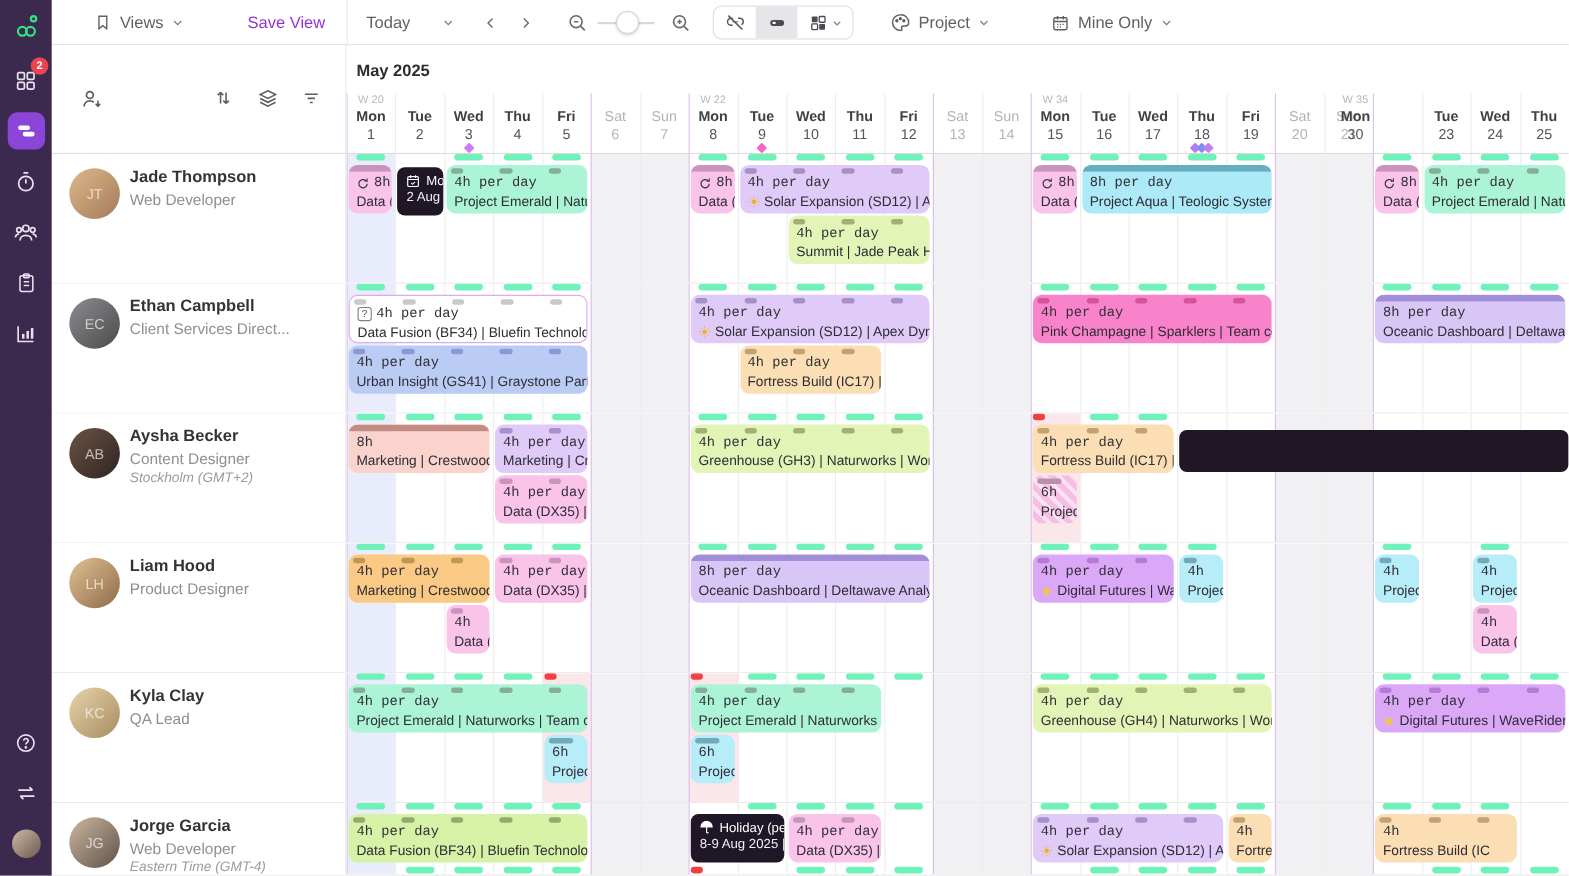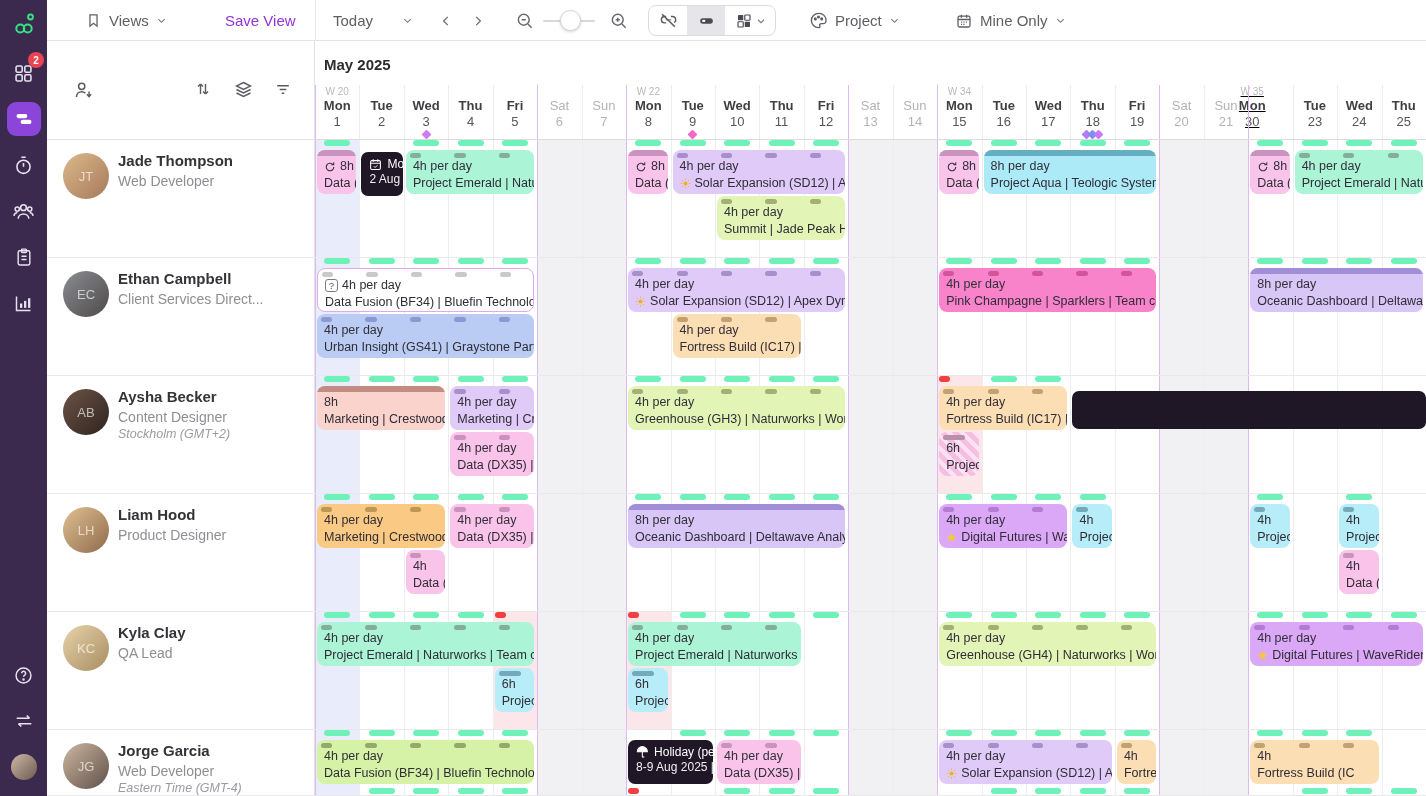--- a/index.html
+++ b/index.html
@@ -60,21 +60,21 @@
   .ptz { position:absolute; left:71px; top:51px; font-size:12.5px; font-style:italic; color:#9b9ba1; }
   .cells { position:relative; flex:1; overflow:hidden; }
   .shade { position:absolute; top:0; bottom:0; background:#f1f0f2; }
   .tint { position:absolute; top:0; bottom:0; }
   .gl { position:absolute; top:0; bottom:0; width:1px; background:#ededef; }
   .wl { position:absolute; top:0; bottom:0; width:1px; background:#dcbcf0; z-index:2; }
   .tab { position:absolute; height:6px; border-radius:3px; z-index:5; }
   .blk { position:absolute; height:44px; border-radius:8px; z-index:3; overflow:hidden; padding:9px 0 0 7px; }
   .blk .bar8 { position:absolute; left:0; top:0; right:0; height:6px; }
   .blk .dash { position:absolute; top:3px; height:5px; border-radius:2.5px; }
-  .blk .l1 { font-size:12.5px; color:#33303a; line-height:15px; display:flex; align-items:center; gap:4px; white-space:nowrap; }
+  .blk .l1 { font-size:12.5px; color:#33303a; line-height:15px; display:flex; align-items:center; gap:4px; white-space:nowrap;font-family:Liberation Mono, monospace; }
   .blk .l2 { font-size:12.5px; color:#2f2c36; line-height:16px; margin-top:1px; display:flex; align-items:center; gap:4px; white-space:nowrap; }
   .blk.t-tentative { border:1.5px solid #e0aae8; background:#fff; }
   .qbox { width:13px; height:13px; border:1.2px solid #7d7d84; border-radius:3px; font-size:9.5px; color:#55555b;
     display:inline-flex; align-items:center; justify-content:center; flex:none; }
   .badge { position:absolute; background:#1f1626; border-radius:7px; color:#fff; z-index:8; padding:5px 8px 0 8px; overflow:hidden; }
   .badge .b1 { font-size:12px; line-height:15px; display:flex; align-items:center; gap:5px; white-space:nowrap; }
   .badge .b2 { font-size:12px; line-height:15px; display:flex; align-items:center; gap:4px; white-space:nowrap; color:#f0eef3; }
   .icn { display:inline-flex; flex:none; }
 </style>
 </head>
@@ -398,21 +398,21 @@
       <div class="dh we" style="left: 844.36px; width: 44.44px;">
         <div class="wk">&nbsp;</div>
         <div class="dn">Sat</div>
         <div class="dd">20</div>
       </div>
       <div class="dh we" style="left: 888.8px; width: 44.44px;">
         <div class="wk">&nbsp;</div>
         <div class="dn">Sun</div>
         <div class="dd">21</div>
       </div>
-      <div class="dh" style="left: 915px; width: 44.44px; text-decoration: underline;">
+      <div class="dh" style="left: 895px; width: 44.44px;">
         <div class="wk">W 35</div>
         <div class="dn">Mon</div>
         <div class="dd">30</div>
       </div>
       <div class="dh" style="left: 977.68px; width: 44.44px;">
         <div class="wk">&nbsp;</div>
         <div class="dn">Tue</div>
         <div class="dd">23</div>
       </div>
       <div class="dh" style="left: 1022.12px; width: 44.44px;">

